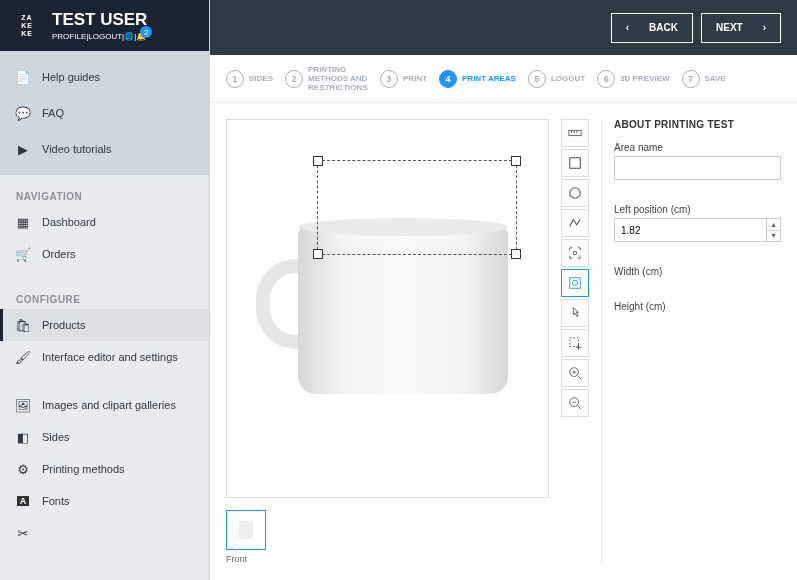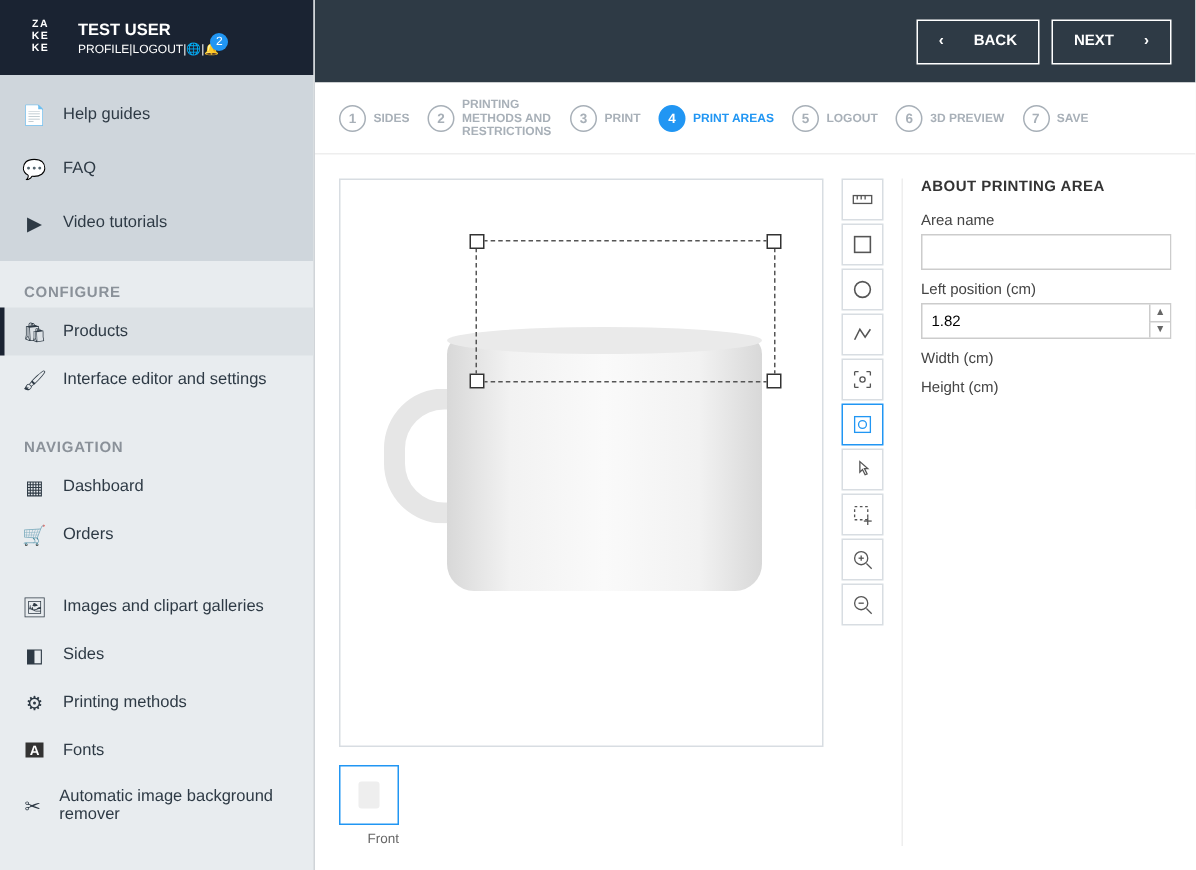--- a/index.html
+++ b/index.html
@@ -2,21 +2,21 @@
 <html><head>
 <meta charset="utf-8">
 <style>
 *{box-sizing:border-box;margin:0;padding:0;font-family:Arial,Helvetica,sans-serif}
 body{width:797px;height:580px;overflow:hidden;background:#f5f5f5;font-size:11px;color:#333}
 .app{display:flex;height:100%}
 .sidebar{width:210px;background:#e8ecef;height:100%;overflow-y:auto;border-right:1px solid #d0d4d8}
 .sidebar-header{background:#1a2332;color:#fff;padding:10px 12px;display:flex;align-items:center;gap:10px}
 .logo{width:30px;height:30px;display:flex;flex-direction:column;align-items:center;justify-content:center;font-size:7px;line-height:8px;font-weight:bold;letter-spacing:1px}
 .user-block{flex:1}
-.user-name{font-weight:bold;font-size:11px}
+.user-name{font-weight:bold;font-size:17px}
 .user-links{font-size:8px;margin-top:2px;display:flex;align-items:center;gap:0}
 .user-links span{cursor:pointer}
 .notif{position:relative}
 .notif-badge{position:absolute;top:-6px;right:-6px;background:#2196f3;color:#fff;border-radius:50%;width:12px;height:12px;font-size:8px;display:flex;align-items:center;justify-content:center}
 .menu-section{padding:8px 0}
 .menu-heading{font-size:10px;font-weight:bold;color:#8a9199;padding:8px 16px 4px;letter-spacing:.5px}
 .menu-item{display:flex;align-items:center;gap:12px;padding:9px 16px;cursor:pointer;color:#2e3a45;font-size:11px}
 .menu-item.active{border-left:3px solid #1a2332;padding-left:13px;background:#dce1e5}
 .menu-icon{width:14px;height:14px;display:flex;align-items:center;justify-content:center;font-size:13px;color:#2e3a45}
 .help-block{background:#cfd6dc}
@@ -35,31 +35,31 @@
 .canvas-area{flex:1;display:flex;flex-direction:column}
 .canvas{flex:1;border:1px solid #d8dde2;background:#fff;position:relative;display:flex;align-items:center;justify-content:center}
 .mug{width:240px;height:170px;position:relative}
 .mug-handle{position:absolute;left:-12px;top:35px;width:55px;height:90px;border:14px solid #e6e6e6;border-right:none;border-radius:40px 0 0 40px;background:transparent}
 .mug-body{position:absolute;left:30px;top:0;width:210px;height:170px;background:linear-gradient(to right,#d8d8d8,#f2f2f2 20%,#fafafa 50%,#f2f2f2 80%,#d8d8d8);border-radius:12px 12px 18px 18px}
 .mug-top{position:absolute;left:30px;top:-6px;width:210px;height:18px;background:#eaeaea;border-radius:50%}
 .print-area{position:absolute;left:90px;top:40px;width:200px;height:95px;border:1.5px dashed #555}
 .handle-sq{position:absolute;width:10px;height:10px;background:#fff;border:1px solid #333}
 .h-tl{left:-5px;top:-5px}.h-tr{right:-5px;top:-5px}.h-bl{left:-5px;bottom:-5px}.h-br{right:-5px;bottom:-5px}
 .thumbs{display:flex;gap:8px;margin-top:12px}
-.thumb{width:40px;text-align:right;cursor:pointer}
+.thumb{width:40px;text-align:left;cursor:pointer}
 .thumb-box{width:40px;height:40px;border:1.5px solid #2196f3;display:flex;align-items:center;justify-content:center;background:#fff}
 .thumb-mini{width:14px;height:18px;background:#eee;border-radius:2px}
 .thumb-label{font-size:9px;color:#666;margin-top:4px}
 .toolbar{display:flex;flex-direction:column;gap:2px}
 .tool{width:28px;height:28px;border:1px solid #d8dde2;background:#fff;display:flex;align-items:center;justify-content:center;cursor:pointer;color:#555}
 .tool.selected{border-color:#2196f3;color:#2196f3}
 .tool svg{width:14px;height:14px}
 .props{width:180px;border-left:1px solid #eee;padding-left:12px;overflow-y:auto}
 .props h3{font-size:10px;font-weight:bold;margin-bottom:12px;letter-spacing:.3px}
-.field{margin-bottom:8px}
+.field{margin-bottom:24px}
 .field label{display:block;font-size:10px;color:#444;margin-bottom:3px}
 .field input{width:100%;height:24px;border:1px solid #ccc;padding:0 6px;font-size:10px}
 .spinner{position:relative}
 .spinner-btns{position:absolute;right:1px;top:1px;bottom:1px;width:14px;display:flex;flex-direction:column}
 .spinner-btns span{flex:1;display:flex;align-items:center;justify-content:center;font-size:7px;cursor:pointer;color:#666;border-left:1px solid #ccc}
 .spinner-btns span:first-child{border-bottom:1px solid #ccc}
 </style>
 </head>
 <body>
 
@@ -94,65 +94,64 @@
         <span class="menu-icon">💬</span>
         <span>FAQ</span>
       </div>
       <div class="menu-item">
         <span class="menu-icon">▶</span>
         <span>Video tutorials</span>
       </div>
     </div>
 
     <div class="menu-section">
+      <div class="menu-heading">NAVIGATION</div>
+      <div class="menu-item">
+        <span class="menu-icon">▦</span>
+        <span>Dashboard</span>
+      </div>
+      <div class="menu-item">
+        <span class="menu-icon">🛒</span>
+        <span>Orders</span>
+      </div>
+    </div>
+
+    <div class="menu-section">
       <div class="menu-heading">CONFIGURE</div>
       <div class="menu-item active">
         <span class="menu-icon">🛍</span>
         <span>Products</span>
       </div>
       <div class="menu-item">
         <span class="menu-icon">🖌</span>
         <span>Interface editor and settings</span>
       </div>
     </div>
 
     <div class="menu-section">
-      <div class="menu-heading">NAVIGATION</div>
-      <div class="menu-item">
-        <span class="menu-icon">▦</span>
-        <span>Dashboard</span>
-      </div>
-      <div class="menu-item">
-        <span class="menu-icon">🛒</span>
-        <span>Orders</span>
-      </div>
-    </div>
-
-    <div class="menu-section">
       <div class="menu-item">
         <span class="menu-icon">🖼</span>
         <span>Images and clipart galleries</span>
       </div>
       <div class="menu-item">
         <span class="menu-icon">◧</span>
         <span>Sides</span>
       </div>
       <div class="menu-item">
         <span class="menu-icon">⚙</span>
         <span>Printing methods</span>
       </div>
       <div class="menu-item">
         <span class="menu-icon">
             <b style="background:#333;color:#fff;padding:0 3px;font-size:9px">A</b>
           </span>
         <span>Fonts</span>
       </div>
       <div class="menu-item">
         <span class="menu-icon">✂</span>
-        <span>Automatic image background remover</span>
       </div>
     </div>
   </aside>
 
   <main class="main">
     <div class="topbar">
       <button class="nav-btn">
         <span class="chev">‹</span>
         <span>BACK</span>
       </button>
@@ -277,21 +276,21 @@
         <div class="tool">
             <svg viewBox="0 0 16 16">
               <circle cx="7" cy="7" r="5" fill="none" stroke="currentColor"></circle>
               <line x1="11" y1="11" x2="15" y2="15" stroke="currentColor"></line>
               <line x1="5" y1="7" x2="9" y2="7" stroke="currentColor"></line>
             </svg>
           </div>
       </div>
 
       <div class="props">
-        <h3>ABOUT PRINTING AREA</h3>
+        <h3>ABOUT PRINTING TEST</h3>
         <div class="field">
           <label>Area name</label>
           <input type="text" value="" style="">
         </div>
         <div class="field">
           <label>Left position (cm)</label>
           <div class="spinner">
             <input type="text" value="1.82" style="">
             <div class="spinner-btns">
                 <span>▲</span>

